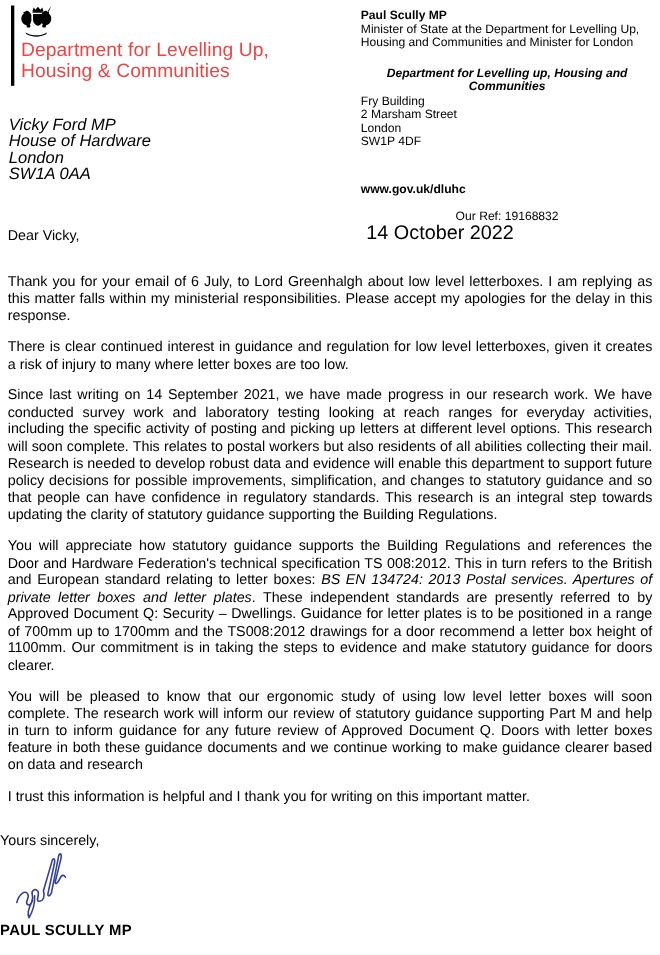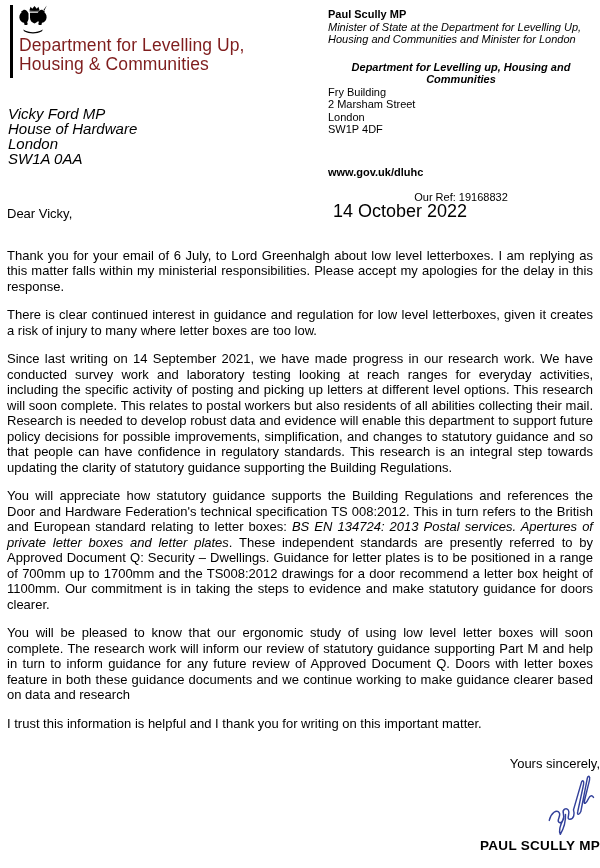--- a/index.html
+++ b/index.html
@@ -10,42 +10,42 @@
     font-family:"Liberation Sans", sans-serif;
     color:#000;
     overflow:hidden;
     margin:0 auto;
   }
   
   .lh-rule{position:absolute;left:10px;top:5px;width:3px;height:73px;background:#000;}
   .lh-crest{position:absolute;left:17px;top:5px;}
   .lh-name{
     position:absolute;left:19px;top:36px;width:238px;
-    font-size:17.5px;line-height:19px;color:#7f1d1d;letter-spacing:.1px;
+    font-size:17.5px;line-height:19px;color:#ef4444;letter-spacing:.1px;
   }
   
   .recipient{position:absolute;left:8px;top:106px;font-size:15px;line-height:15px;font-style:italic;}
   
   .sender{position:absolute;left:328px;top:8px;width:266px;font-size:11px;line-height:12.5px;}
   .sender .s-name{font-weight:bold;}
-  .sender .s-title{font-style:italic;}
+  .sender .s-title{}
   .sender .s-dept{font-weight:bold;font-style:italic;margin-top:15px;text-align:center;}
   .sender .s-web{margin-top:30px;font-weight:bold;}
   .sender .s-ref{margin-top:13px;text-align:center;}
   .sender .s-date{font-size:18px;padding-left:5px;margin-top:1px;}
   
   .body-text{
     position:absolute;left:7px;top:206px;width:586px;
     font-size:13px;line-height:15.5px;
   }
   .body-text .salutation{margin:0 0 26px 0;}
   .body-text p{margin:0 0 13px 0;text-align:justify;}
   .body-text p:last-child{margin-bottom:0;}
   
-  .closing{position:absolute;left:0;top:756px;width:600px;text-align:right;font-size:13px;}
+  .closing{position:absolute;left:0;top:756px;width:600px;text-align:left;font-size:13px;}
   .sig-wrap{height:64px;margin-top:2px;}
   .sig-wrap svg{transform:rotate(-3deg);}
   .signatory{font-weight:bold;font-size:13.5px;letter-spacing:.3px;margin-top:1px;}
 </style>
 </head>
 <body>
 
 <div class="page">
 
   <div class="lh-rule"></div>

